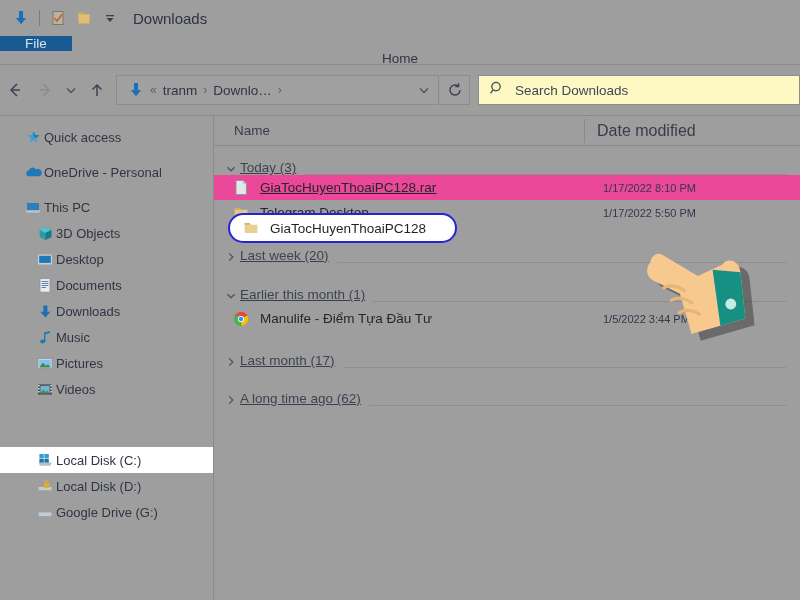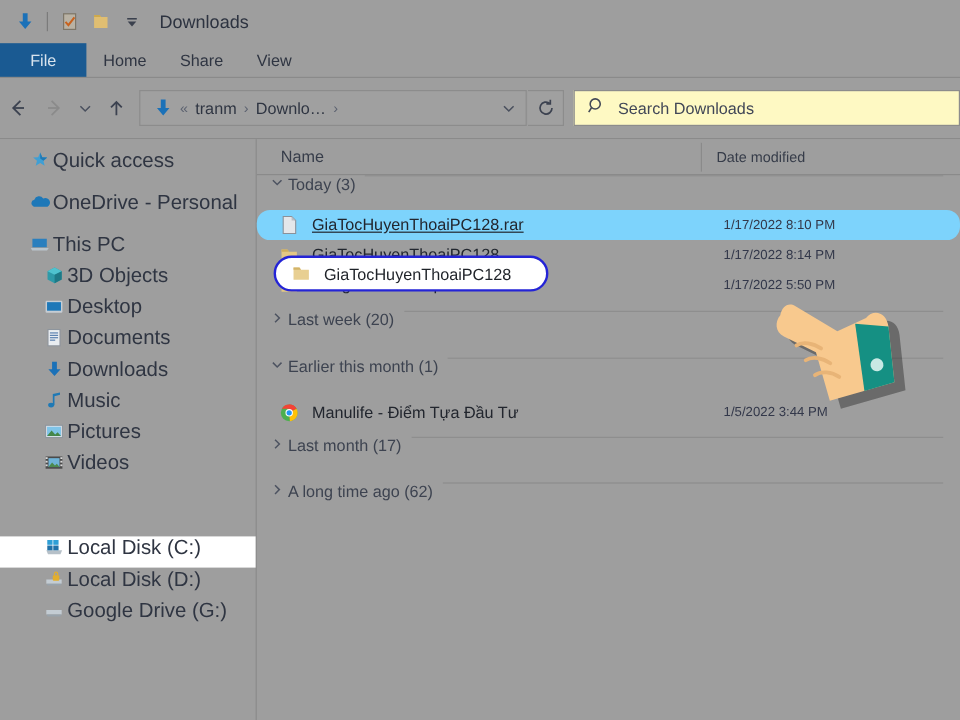--- a/index.html
+++ b/index.html
@@ -50,20 +50,21 @@
   }
 
   
   #ribbon {
     position: absolute;
     left: 0; top: 36px;
     width: 800px; height: 29px;
     background: #9e9e9e;
     display: flex;
     align-items: stretch;
+    flex-direction: column;
   }
   .ribbon-tab {
     display: flex; align-items: center; justify-content: center;
     font-size: 13.5px;
     color: #2f3542;
     padding: 0 14px;
     white-space: nowrap;
   }
   .ribbon-tab.file {
     background: #1a5a92;
@@ -169,21 +170,22 @@
     width: 214px;
     height: 484px;
     flex: 0 0 auto;
     position: relative;
     border-right: 1px solid #8a8a8a;
     padding-top: 8px;
   }
   .navitem {
     height: 26px;
     display: flex;
-    font-size: 17px;
+    align-items: center;
+    font-size: 13px;
     color: #2f3542;
     white-space: nowrap;
   }
   .navitem.selected { background: #ffffff; margin-top: 45px; }
   .nav-ico {
     width: 22px; height: 18px;
     display: flex; align-items: center; justify-content: center;
     flex: 0 0 auto;
   }
   .nav-gap { height: 9px; }
@@ -205,34 +207,35 @@
   }
   .col-name {
     width: 370px;
     padding-left: 20px;
     font-size: 13.5px;
     color: #363c49;
   }
   .col-date {
     width: 190px;
     padding-left: 12px;
-    font-size: 12px;
+    font-size: 16px;
     color: #363c49;
     border-left: 1px solid #8a8a8a;
     height: 24px;
     display: flex;
     align-items: center;
     position: relative;
   }
 
   .grouphdr {
     height: 29px;
     display: flex;
-    align-items: flex-start;
+    align-items: flex-end;
     padding-left: 8px;
+    text-decoration: underline;
   }
   .grouphdr .gchev {
     width: 18px;
     display: flex; align-items: center; justify-content: center;
     flex: 0 0 auto;
   }
   .grouphdr .glabel {
     font-size: 13.5px;
     color: #3d4350;
     white-space: nowrap;
@@ -244,21 +247,21 @@
     background: #8e8e8e;
     margin-right: 14px;
   }
 
   .filerow {
     height: 25px;
     display: flex;
     align-items: center;
     position: relative;
   }
-  .filerow.selected { background: #7dd3fc; border-radius: 11px; }
+  .filerow.selected { background: #ec4899; }
   .file-ico {
     width: 22px; height: 18px;
     margin-left: 16px;
     display: flex; align-items: center; justify-content: center;
     flex: 0 0 auto;
   }
   .file-name {
     font-size: 13.5px;
     color: #22262e;
     margin-left: 8px;
@@ -597,30 +600,20 @@
         <span class="file-ico">
           <svg width="14" height="17" viewBox="0 0 14 17">
             <path d="M2 1.4 h7 l3.4 3.4 v10.8 h-10.4 Z" fill="#e4e7ea" stroke="#8b9199" stroke-width="0.9"></path>
             <path d="M9 1.4 v3.4 h3.4 Z" fill="#b9bec5"></path>
           </svg>
         </span>
         <span class="file-name">GiaTocHuyenThoaiPC128.rar</span>
         <span class="file-date">1/17/2022 8:10 PM</span>
       </div>
 
-      <div class="filerow">
-        <span class="file-ico">
-          <svg width="16" height="14" viewBox="0 0 16 14">
-            <path d="M1.6 2 h5 l1.2 1.7 h6.6 v8.4 h-12.8 Z" fill="#e4c884"></path>
-            <path d="M1.6 2 h5 l1.2 1.7 h-6.2 Z" fill="#cfae5c"></path>
-          </svg>
-        </span>
-        <span class="file-name">GiaTocHuyenThoaiPC128</span>
-        <span class="file-date">1/17/2022 8:14 PM</span>
-      </div>
 
       <div class="filerow">
         <span class="file-ico">
           <svg width="16" height="14" viewBox="0 0 16 14">
             <path d="M1.6 2 h5 l1.2 1.7 h6.6 v8.4 h-12.8 Z" fill="#e4c884"></path>
             <path d="M1.6 2 h5 l1.2 1.7 h-6.2 Z" fill="#cfae5c"></path>
           </svg>
         </span>
         <span class="file-name">Telegram Desktop</span>
         <span class="file-date">1/17/2022 5:50 PM</span>

